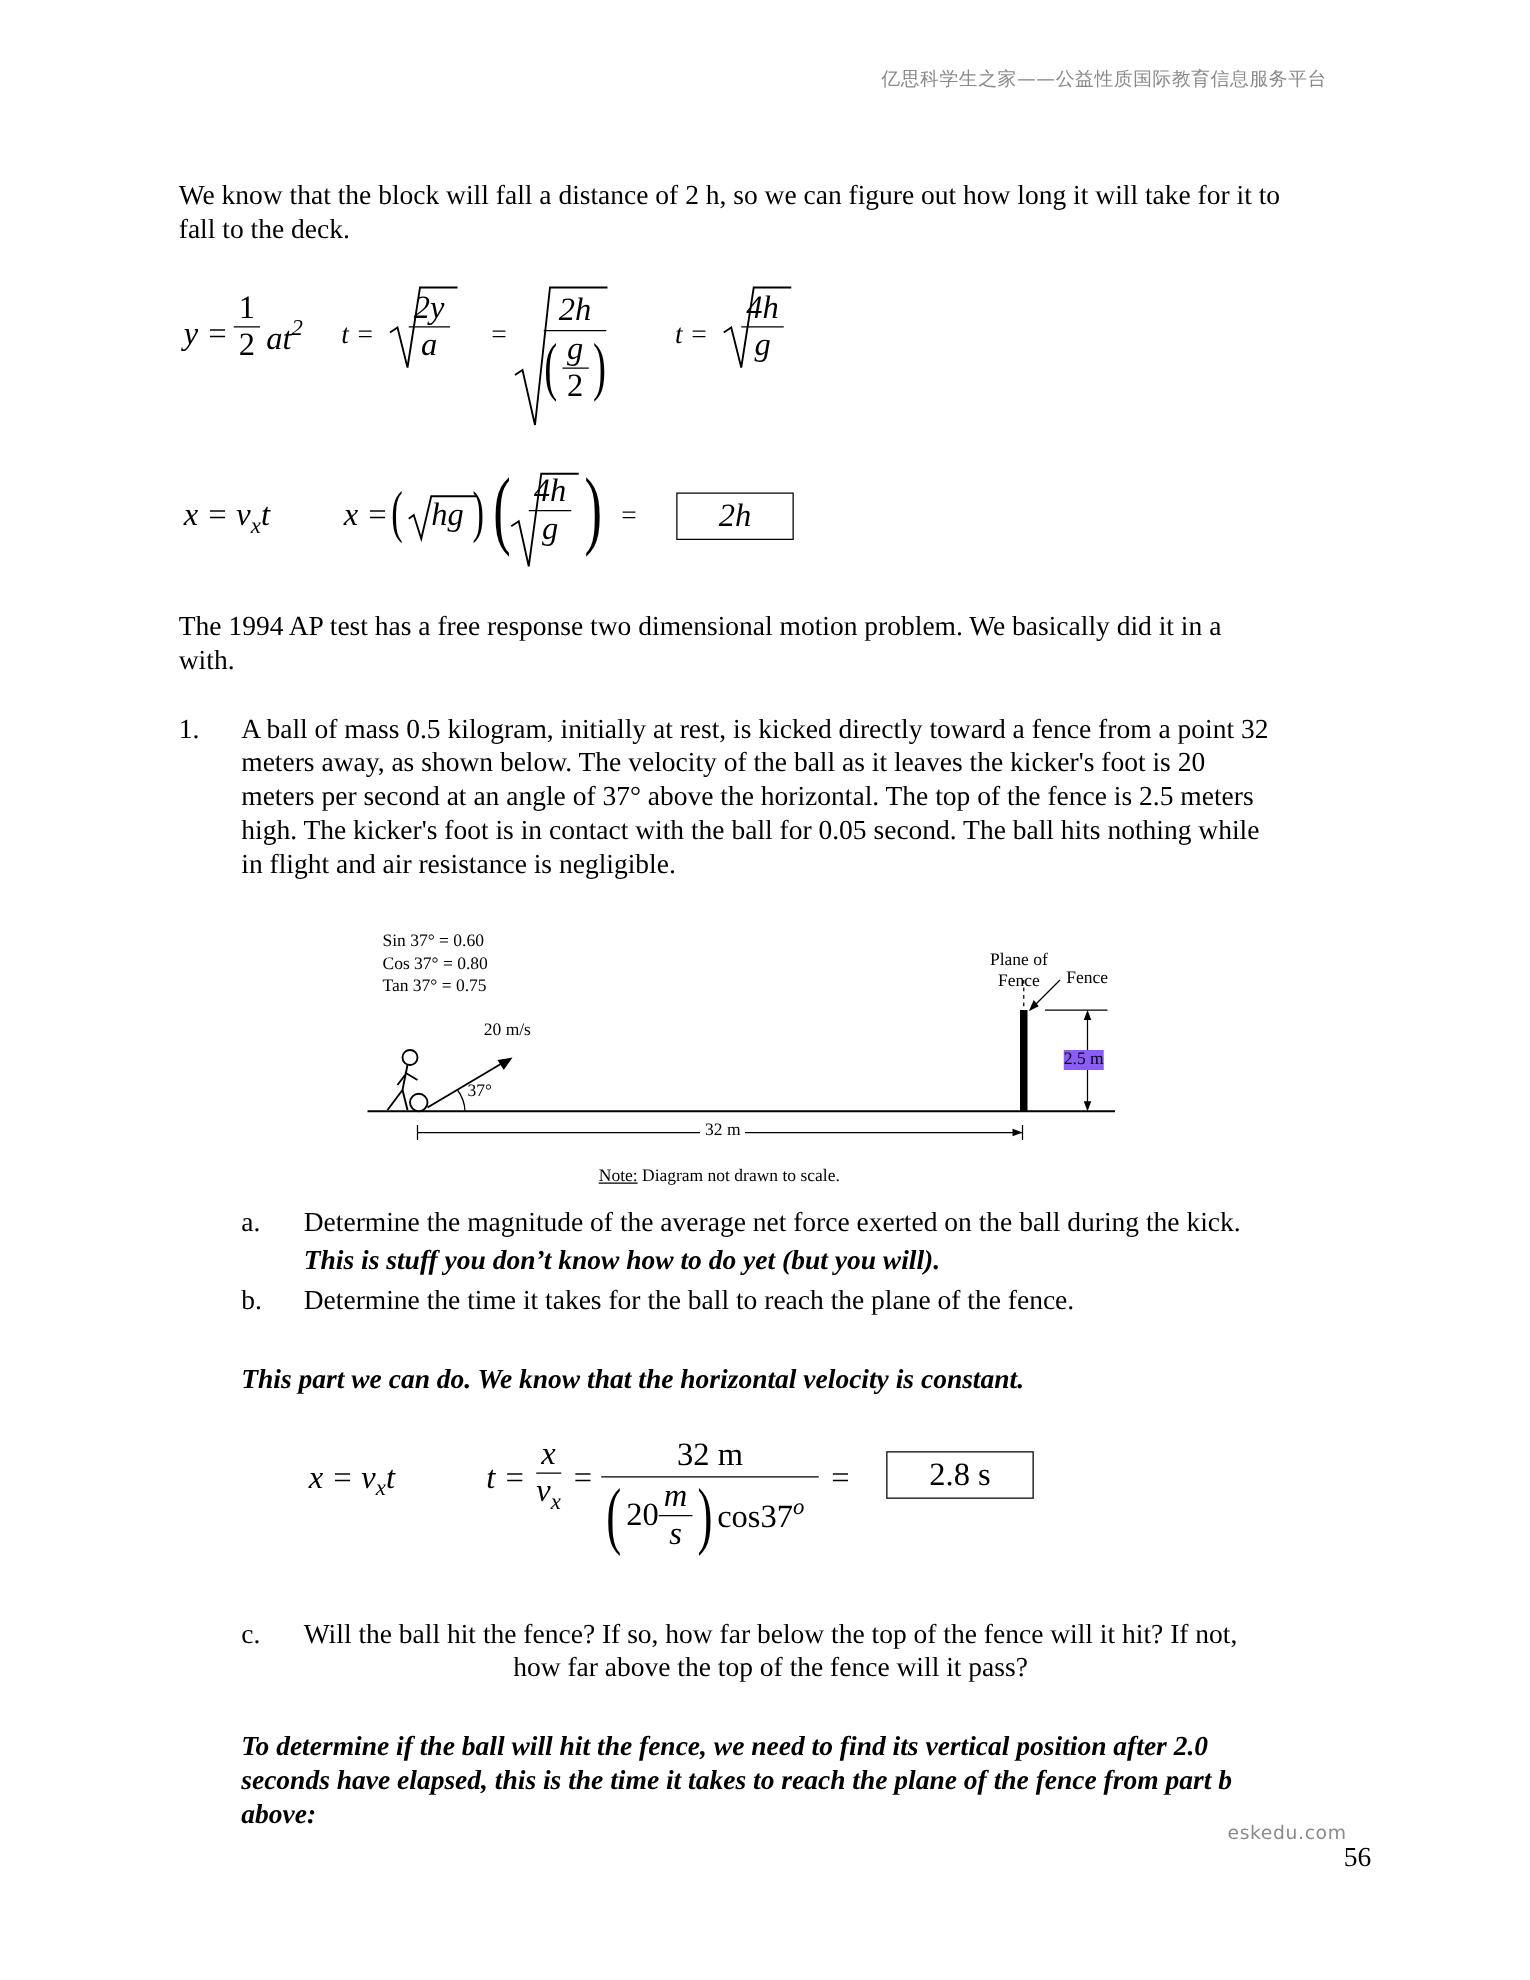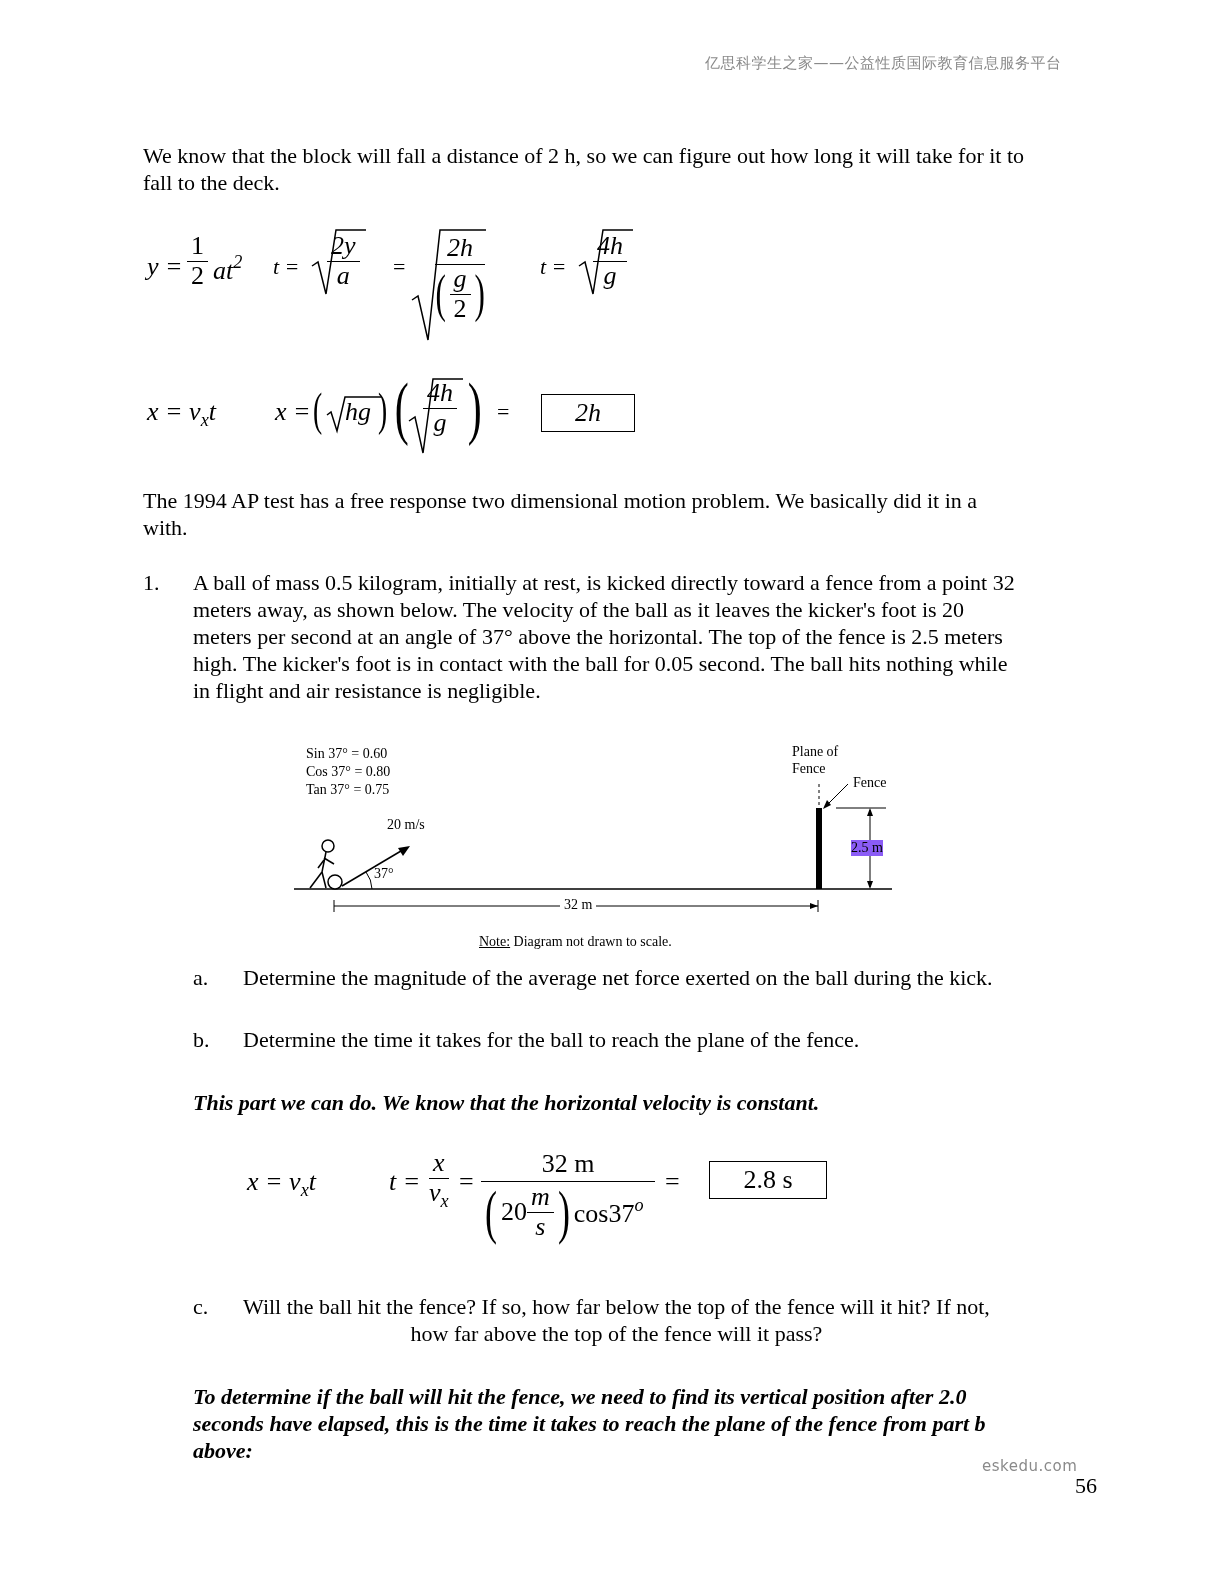--- a/index.html
+++ b/index.html
@@ -145,35 +145,36 @@
     <polygon points="580,149 577,141 583,141" fill="#000"></polygon>
 
     <line x1="44" y1="160" x2="44" y2="172" stroke="#000" stroke-width="1"></line>
     <line x1="528" y1="160" x2="528" y2="172" stroke="#000" stroke-width="1"></line>
     <line x1="44" y1="166" x2="270" y2="166" stroke="#000" stroke-width="1"></line>
     <line x1="306" y1="166" x2="528" y2="166" stroke="#000" stroke-width="1"></line>
     <polygon points="528,166 520,163 520,169" fill="#000"></polygon>
   </svg>
   <div class="abs diag-text" style="left:97px; top:77px;">20 m/s</div>
   <div class="abs diag-text" style="left:84px; top:126px;">37°</div>
-  <div class="abs diag-text" style="left:502px; top:3px; line-height:17px;">
+  <div class="abs diag-text" style="left:502px; top:20px; text-align:center; line-height:17px;">
     <div>Plane of</div>
     <div>Fence</div>
   </div>
   <div class="abs diag-text" style="left:563px; top:35px;">Fence</div>
   <div class="abs diag-text" style="left:561px; top:100px; background:#8b5cf6;">2.5 m</div>
   <div class="abs diag-text" style="left:274px; top:157px;">32 m</div>
   <div class="abs diag-text" style="left:189px; top:194px;">
     <span style="text-decoration:underline;">Note:</span><span> Diagram not drawn to scale.</span>
   </div>
 </div>
 
 <div class="abs para" style="left:193px; top:964px;">a.</div>
 <div class="abs para" style="left:243px; top:964px; width:880px;">
   <div>Determine the magnitude of the average net force exerted on the ball during the kick.</div>
+  <div class="bi" style="margin-top:3px;">This is stuff you don’t know how to do yet (but you will).</div>
 </div>
 <div class="abs para" style="left:193px; top:1026px;">b.</div>
 <div class="abs para" style="left:243px; top:1026px;">Determine the time it takes for the ball to reach the plane of the fence.</div>
 <div class="abs para bi" style="left:193px; top:1089px;">This part we can do.  We know that the horizontal velocity is constant.</div>
 
 <div class="abs math" style="left:245px; top:1145px; width:600px; height:120px;">
   <span class="abs it" style="left:2px; top:22px;"><span>x = v</span><sub>x</sub><span>t</span></span>
   <span class="abs it" style="left:144px; top:22px;">t =</span>
   <span class="abs frac" style="left:180px; top:4px;">
     <span class="num it">x</span>

